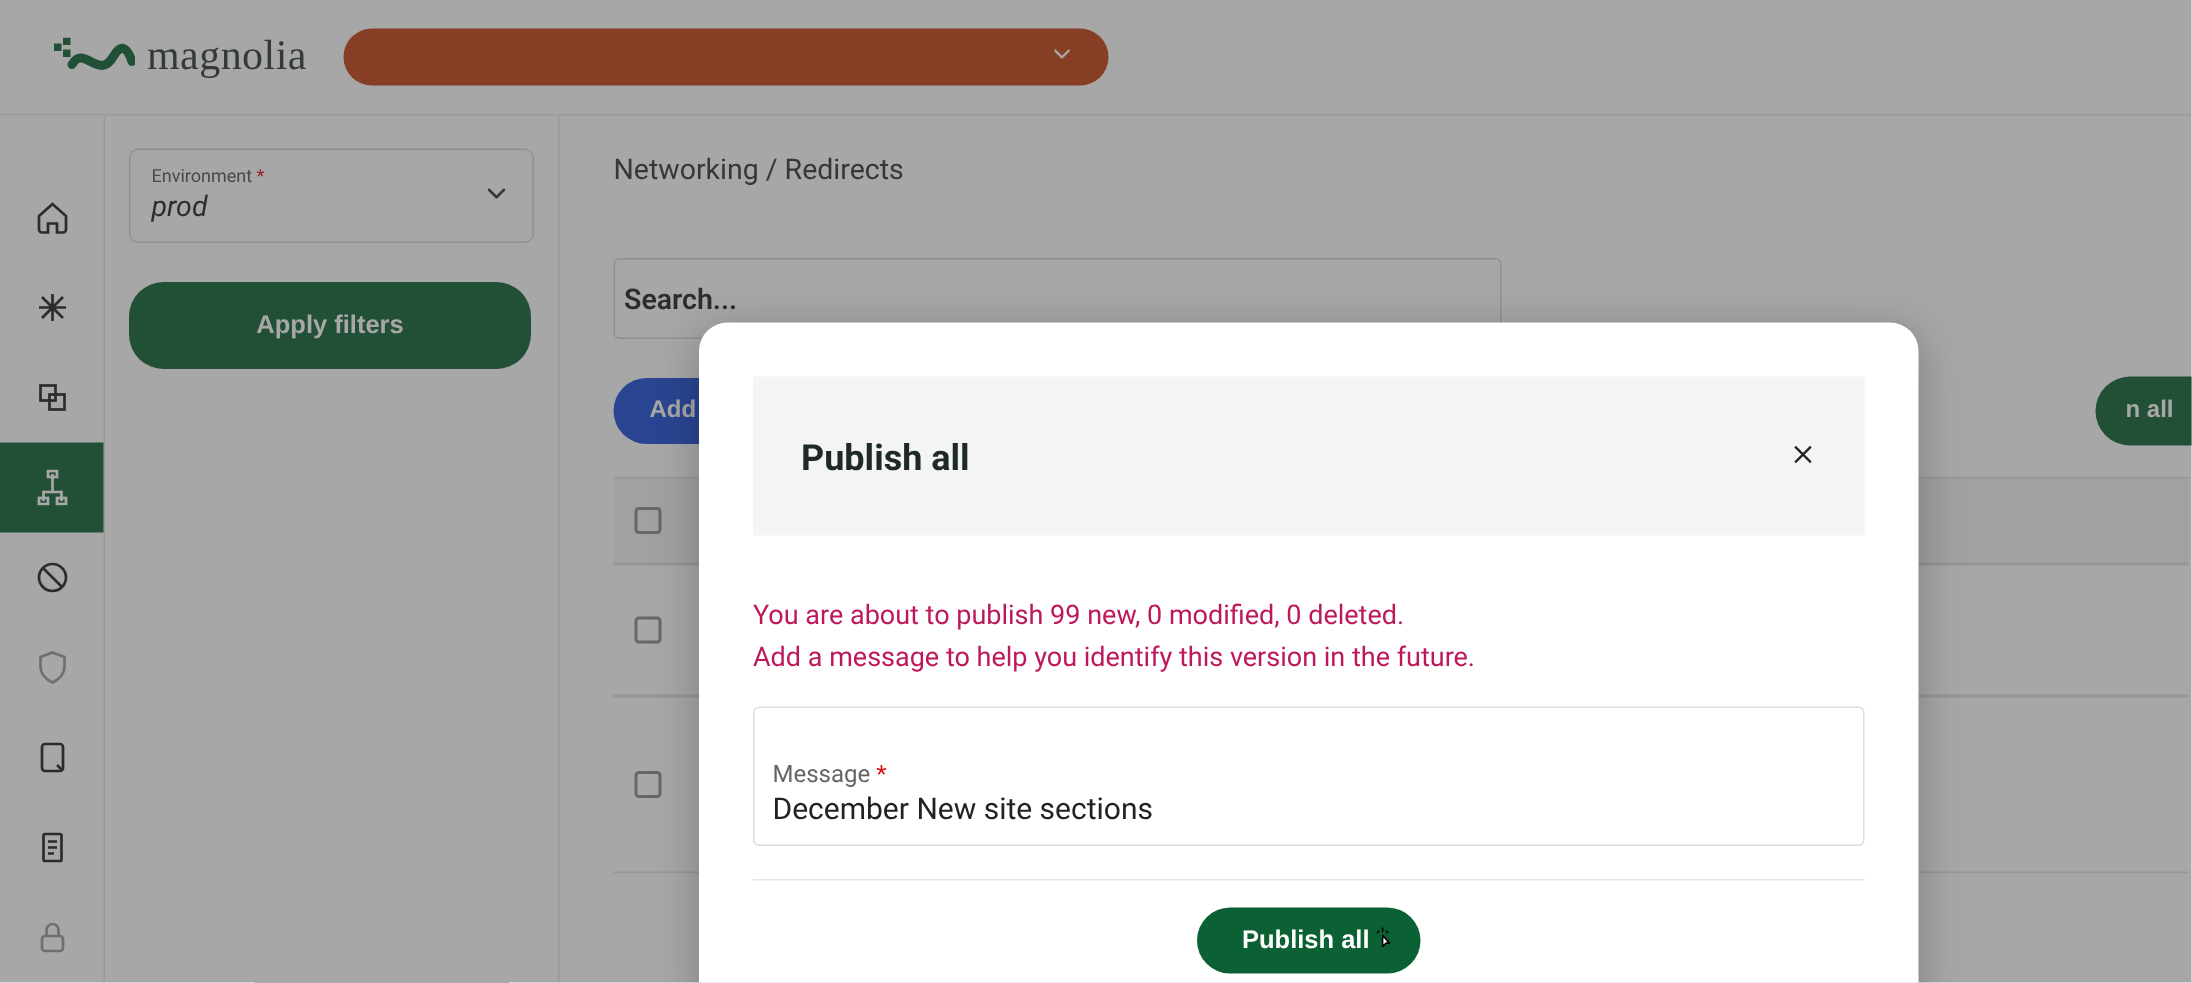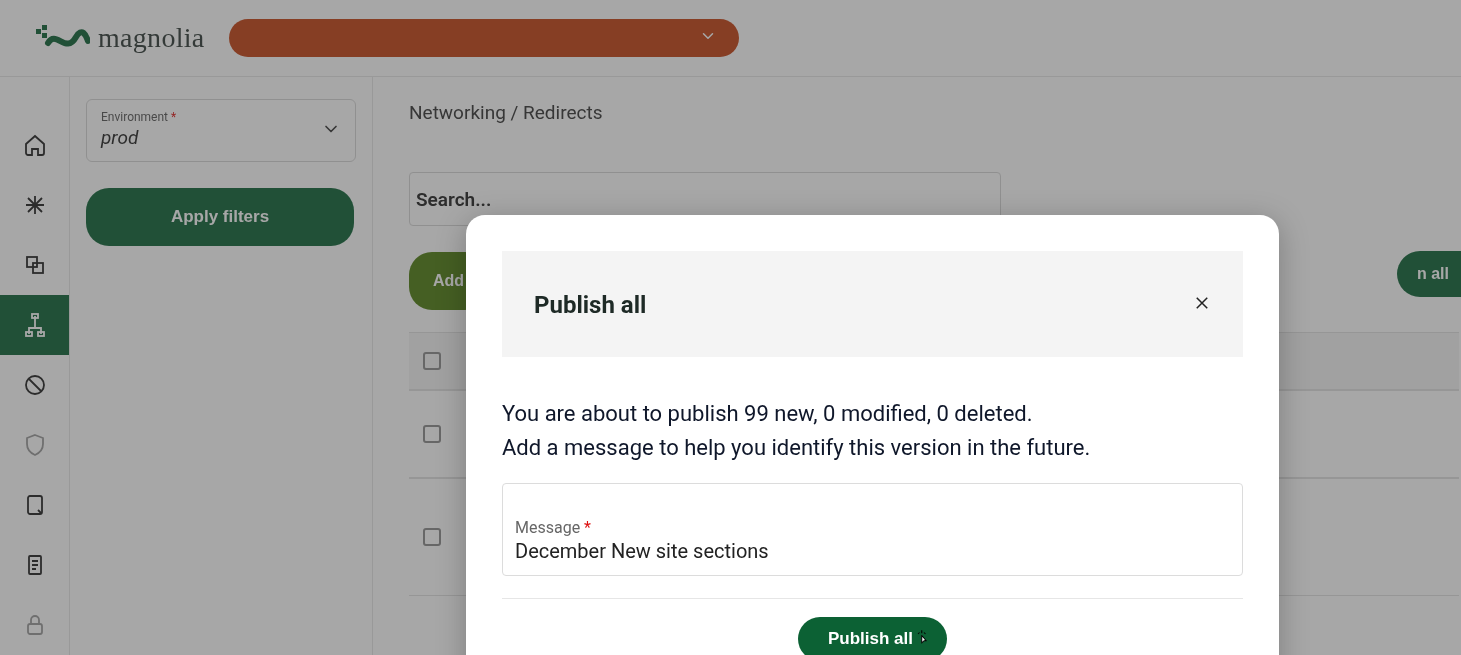--- a/index.html
+++ b/index.html
@@ -26,36 +26,36 @@
   .envbox { border: 1px solid #d6d6d6; border-radius: 6px; padding: 10px 14px 12px 14px; position: relative; }
   .envbox .lbl { font-size: 12px; color: #555; }
   .envbox .req { color: #d11; }
   .envbox .val { font-size: 19px; color: #222; margin-top: 2px; font-style: italic; }
   .envbox .chev { position: absolute; right: 14px; top: 50%; transform: translateY(-50%); color: #333; }
   .applybtn { margin-top: 26px; width: 268px; height: 58px; border-radius: 23px; background: #0c6134; color: #fff; font-weight: 700; font-size: 17px; display: flex; align-items: center; justify-content: center; border: none; }
 
   .main { flex: 1; padding: 24px 0 0 36px; position: relative; }
   .crumbs { font-size: 19px; color: #333; margin-bottom: 18px; }
   .search { width: 592px; height: 54px; border: 1px solid #d6d6d6; border-radius: 4px; display: flex; align-items: center; padding: 0 6px; font-size: 19px; color: #222; margin-top: 48px; }
-  .addbtn { margin-top: 26px; height: 58px; padding: 0 24px; border-radius: 23px; background: #4d7c0f; color: #fff; font-weight: 600; font-size: 16px; display: inline-flex; align-items: center; border: none; }
+  .addbtn { margin-top: 26px; height: 44px; padding: 0 24px; border-radius: 23px; background: #1d4ed8; color: #fff; font-weight: 600; font-size: 16px; display: inline-flex; align-items: center; border: none; }
   .pubtopbtn { position: absolute; right: -4px; top: 174px; height: 46px; padding: 0 16px 0 20px; border-radius: 23px 0 0 23px; background: #0c6134; color: #fff; font-weight: 600; font-size: 16px; display: inline-flex; align-items: center; border: none; }
   .rows { margin-top: 22px; width: 1050px; }
   .rows .hdr, .rows .row { height: 58px; border: 1px solid #e0e0e0; border-left: none; border-right: none; display: flex; align-items: center; padding-left: 14px; }
   .rows .hdr { background: #f4f4f4; border-top: 1px solid #e0e0e0; }
   .cb { width: 18px; height: 18px; border: 2px solid #8a8a8a; border-radius: 3px; }
 
   
   .overlay { position: absolute; inset: 0; background: rgba(60,60,60,0.45); }
   .modal { position: absolute; left: 466px; top: 215px; width: 813px; background: #fff; box-shadow: 0 6px 30px rgba(0,0,0,0.25); border-radius: 19px; }
   .modal-header { background: #f4f4f4; padding: 40px 32px 38px 32px; display: flex; align-items: center; justify-content: space-between; margin: 36px 36px 0 36px; }
   .modal-title { font-size: 24px; font-weight: 700; color: #1e2a26; }
   .close { color: #222; cursor: pointer; }
   .close svg { width: 18px; height: 18px; stroke: #222; stroke-width: 2; }
   .modal-body { padding: 40px 36px 8px 36px; }
-  .modal-body p { font-size: 22px; color: #0f172a; line-height: 1.55; }
+  .modal-body p { font-size: 18px; color: #be185d; line-height: 1.55; }
   .msgfield { margin-top: 18px; border: 1px solid #dcdcdc; border-radius: 4px; padding: 10px 12px 12px 12px; }
   .msgfield .lbl { font-size: 16px; color: #666; margin-top: 24px; }
   .msgfield .req { color: #d11; }
   .msgfield .val { font-size: 20px; color: #222; margin-top: 2px; }
   .modal-divider { height: 1px; background: #e6e6e6; margin: 14px 36px 0 36px; }
   .modal-footer { display: flex; justify-content: center; padding: 18px 0 28px 0; position: relative; }
   .pubbtn { height: 44px; padding: 0 34px 0 30px; border-radius: 22px; background: #0c6134; color: #fff; font-weight: 700; font-size: 17px; display: inline-flex; align-items: center; border: none; position: relative; }
   .cursor { position: absolute; right: 14px; top: 50%; transform: translateY(-48%); pointer-events: none; }
   .cursor svg { width: 18px; height: 20px; }
 </style>

